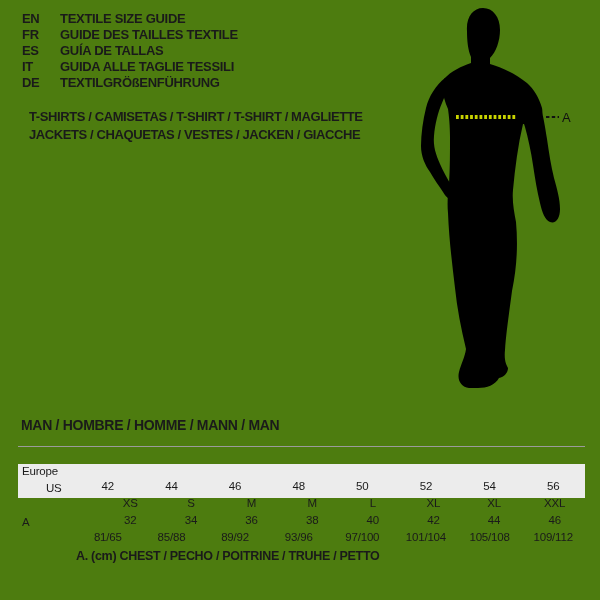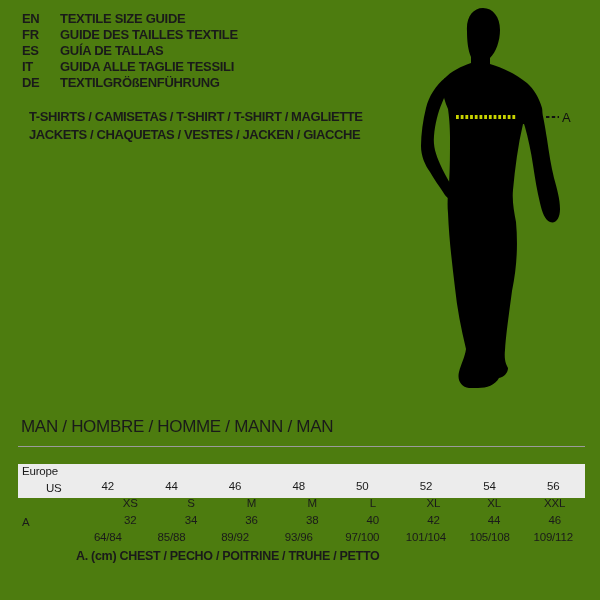--- a/index.html
+++ b/index.html
@@ -13,21 +13,21 @@
   .lang-label{white-space:nowrap;}
 
   
   .categories{position:absolute;left:21px;top:108px;font-size:13px;font-weight:bold;letter-spacing:-0.4px;line-height:18px;white-space:nowrap;margin-left:8px;}
 
   
   .figure-wrap{position:absolute;left:390px;top:0;width:210px;height:410px;}
   .figure-wrap svg{display:block;width:210px;height:410px;}
 
   
-  .section-title{position:absolute;left:21px;top:417px;font-size:17px;font-weight:normal;letter-spacing:-0.3px;white-space:nowrap;}
+  .section-title{position:absolute;left:21px;top:417px;font-size:14px;font-weight:bold;letter-spacing:-0.3px;white-space:nowrap;}
 
   
   .size-table{position:absolute;left:18px;top:446px;width:567px;border-top:1px solid #9b9b9b;font-size:11.5px;letter-spacing:-0.2px;}
   .t-header{background:var(--table-header-bg,#c6c6c6);height:18px;line-height:18px;padding-left:4px;white-space:nowrap;}
   .t-row{display:grid;grid-template-columns:58px repeat(8,1fr);height:17px;line-height:17px;align-items:center;}
   .t-row.shaded{background:var(--table-shaded-bg,#ececec);padding-left:24px;}
   .t-label{padding-left:4px;text-align:left;}
   .t-cell{text-align:center;margin-top:31px;}
 
   
@@ -129,21 +129,21 @@
       <span class="t-cell">36</span>
       <span class="t-cell">38</span>
       <span class="t-cell">40</span>
       <span class="t-cell">42</span>
       <span class="t-cell">44</span>
       <span class="t-cell">46</span>
     </div>
 
     <div class="t-row">
       <span class="t-label">A</span>
-      <span class="t-cell">64/84</span>
+      <span class="t-cell">81/65</span>
       <span class="t-cell">85/88</span>
       <span class="t-cell">89/92</span>
       <span class="t-cell">93/96</span>
       <span class="t-cell">97/100</span>
       <span class="t-cell">101/104</span>
       <span class="t-cell">105/108</span>
       <span class="t-cell">109/112</span>
     </div>
   </div>
 

